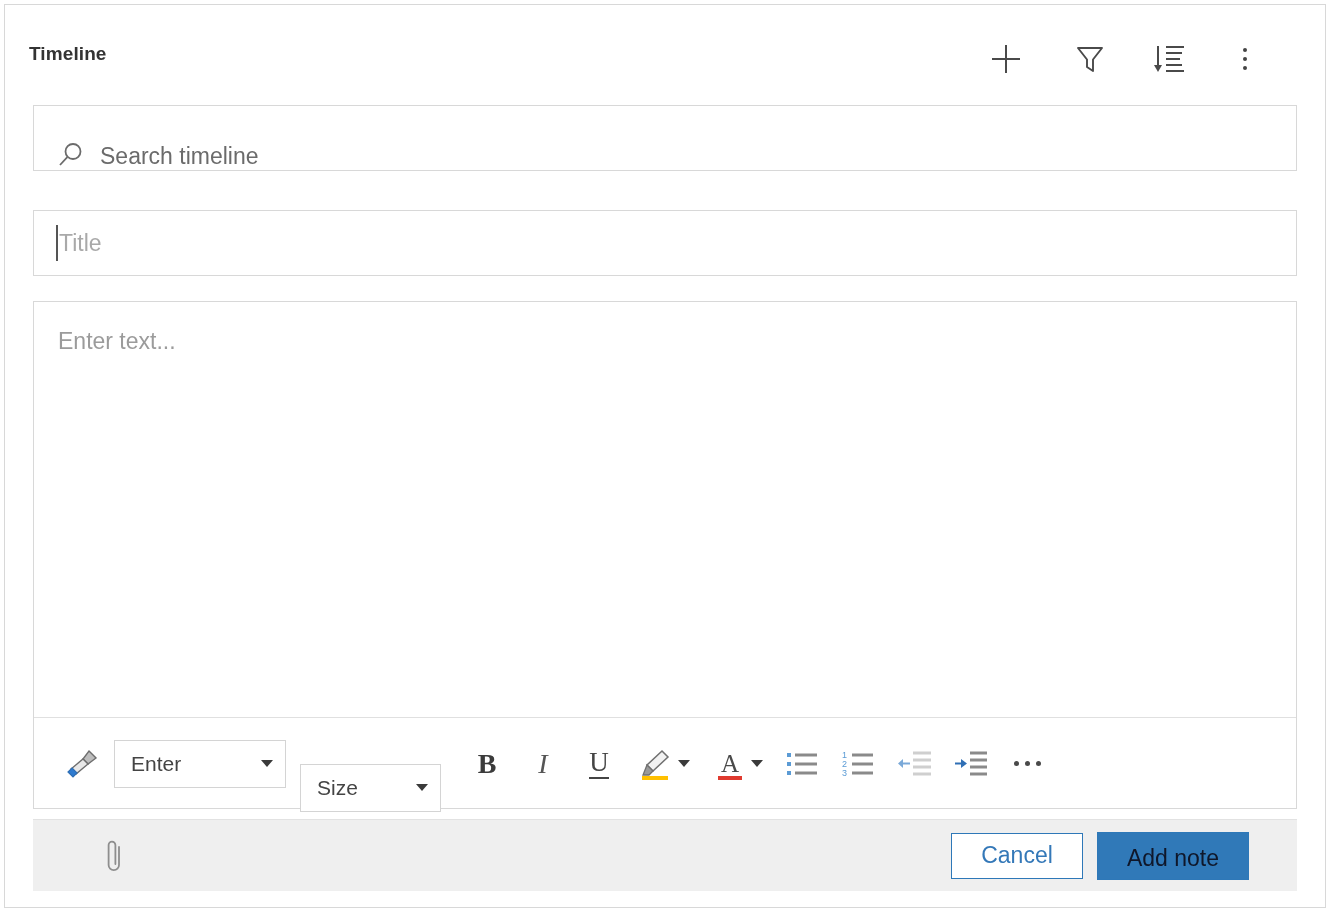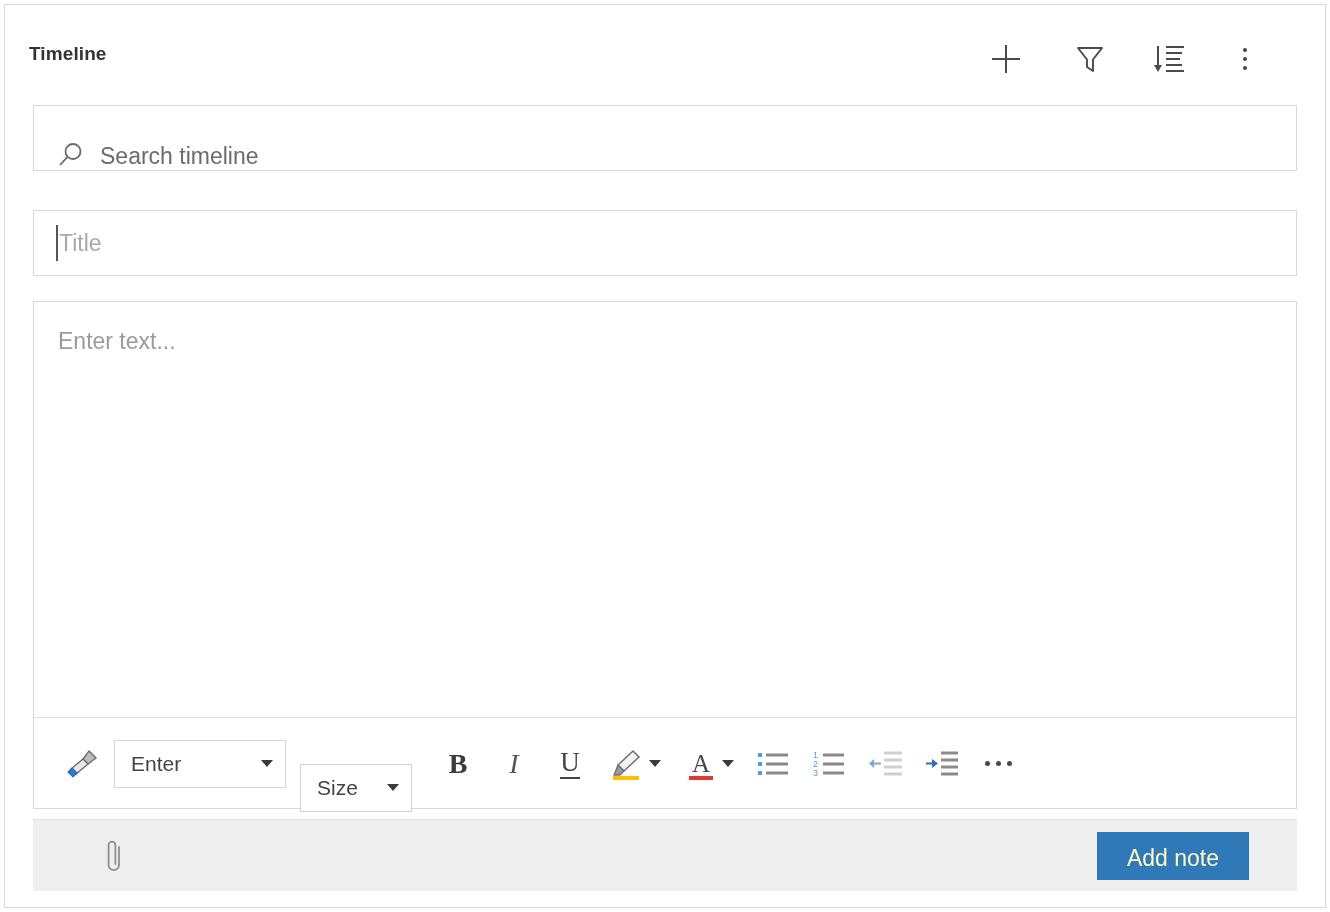--- a/index.html
+++ b/index.html
@@ -128,21 +128,21 @@
   .tb-select {
     height: 48px;
     border: 1px solid #d4d4d4;
     background: #ffffff;
     display: flex; align-items: center;
     justify-content: space-between;
     padding: 0 12px 0 16px;
     cursor: pointer;
   }
   #tb-font-select { width: 172px; margin-right: 14px; }
-  #tb-size-select { width: 112px; margin-right: 18px; margin-top: 48px; }
+  #tb-size-select { width: 141px; margin-right: 18px; margin-top: 48px; }
   .tb-select-label { font-size: 21px; color: #444; }
   .caret-down {
     width: 0; height: 0;
     border-left: 6px solid transparent;
     border-right: 6px solid transparent;
     border-top: 7px solid #3a3a3a;
   }
 
   .tb-icon-btn {
     width: 56px; height: 48px;
@@ -186,21 +186,21 @@
     color: #3478b8;
     font-size: 23px;
     font-family: "Liberation Sans", sans-serif;
     cursor: pointer;
     padding: 0;
   }
   #add-note-button {
     width: 152px; height: 48px;
     border: 1px solid #2e78b8;
     background: #3079b8;
-    color: #fef9c3;
+    color: #0f172a;
     font-size: 23px;
     font-family: "Liberation Sans", sans-serif;
     cursor: pointer;
     padding: 12px;
   }
 </style>
 </head>
 <body>
 
 <div id="timeline-panel">
@@ -382,17 +382,18 @@
   </div>
 
   <div id="panel-footer">
     <div id="attach-btn">
       <svg width="26" height="38" viewBox="0 0 26 38">
         <path d="M17 10 L17 28 a5.2 5.2 0 0 1 -10.4 0 L6.6 8 a3.4 3.4 0 0 1 6.8 0 L13.4 27" fill="none" stroke="#8e8e8e" stroke-width="1.8" stroke-linecap="round"></path>
       </svg>
     </div>
 
     <div id="footer-actions">
+      <button id="cancel-button">Cancel</button>
       <button id="add-note-button">Add note</button>
     </div>
   </div>
 
 </div>
 
 </body></html>

